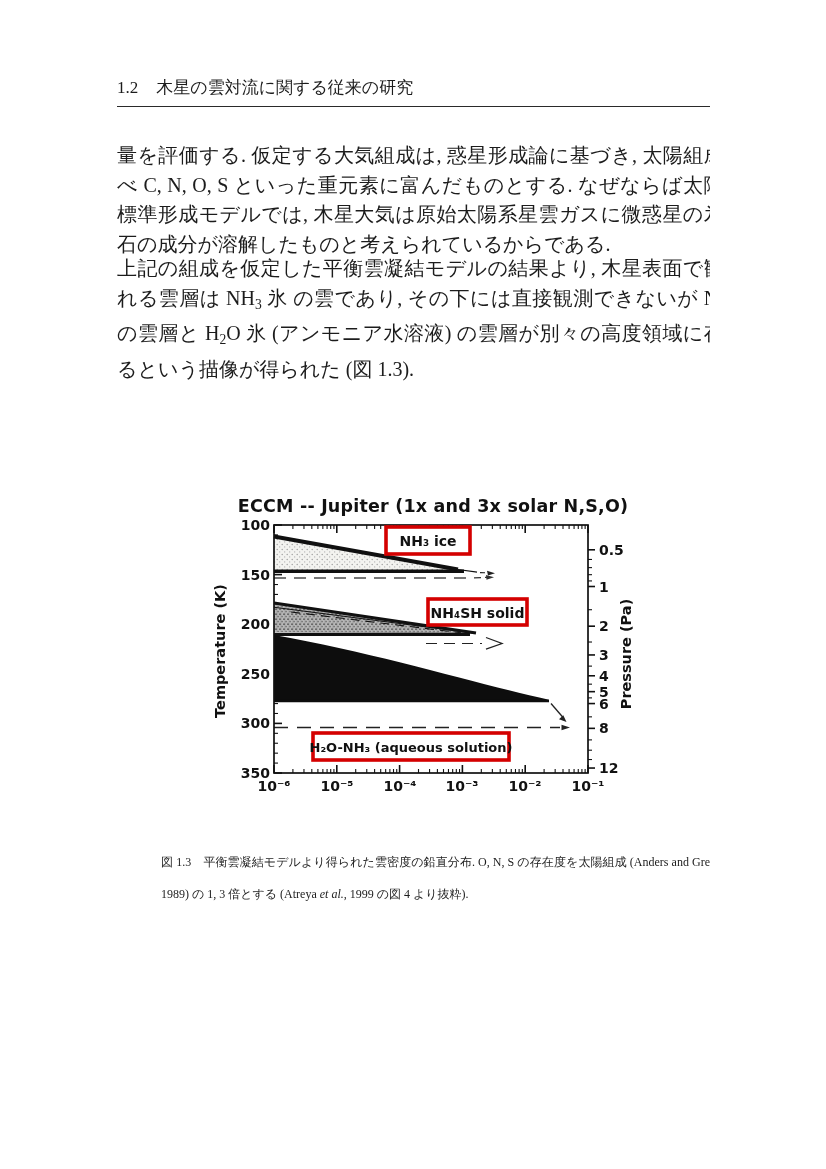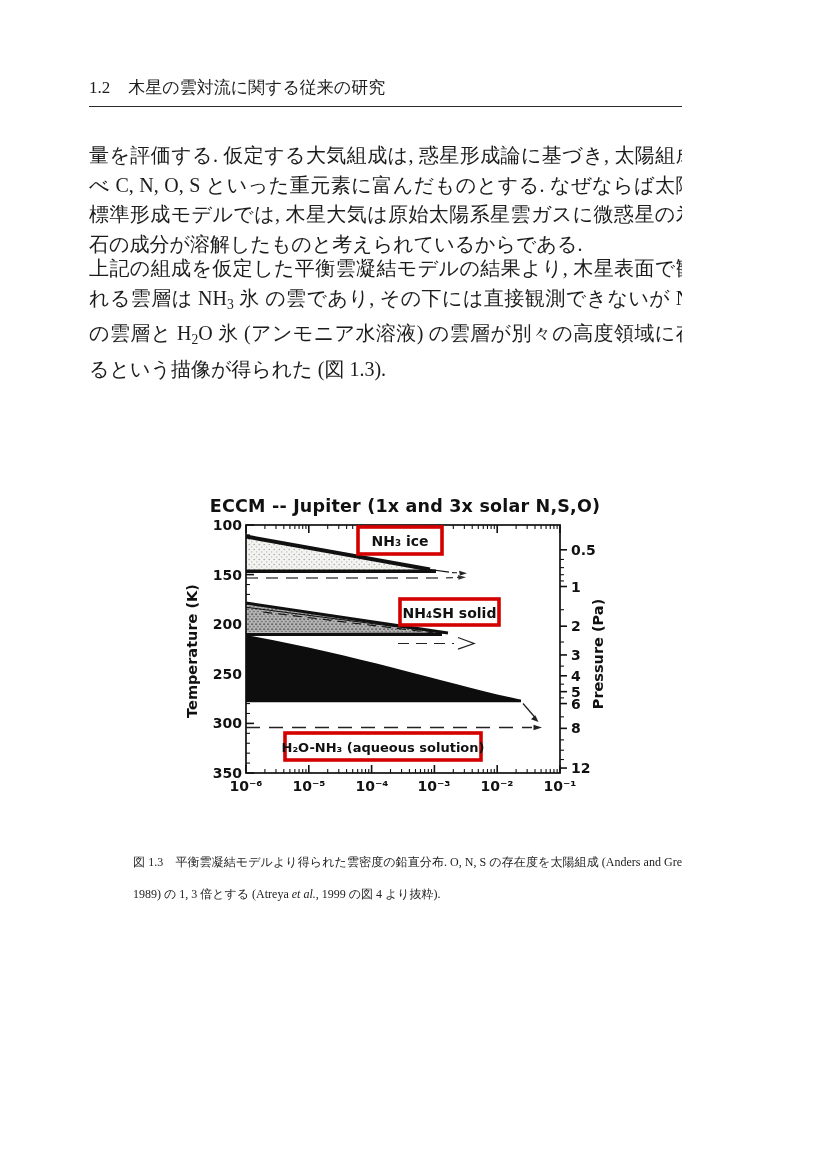--- a/index.html
+++ b/index.html
@@ -1,19 +1,19 @@
 <!DOCTYPE html>
 <html><head>
 <meta charset="utf-8">
 <style>
   html,body{margin:0;padding:0;background:#ffffff;}
   #page{
     position:relative; width:682px; height:1169px; background:#fff;
     font-family:"Liberation Serif","DejaVu Serif",serif;
-    color:#1c1c1c; overflow:hidden;
+    color:#1c1c1c; overflow:hidden;margin-left:28px;
   }
   
   .rhead{
     position:absolute; left:89px; top:76px; width:648px;
     border-bottom:1.6px solid #2a2a2a; padding-bottom:7px;
     font-size:17px; display:flex; justify-content:space-between; align-items:baseline;
   }
   .rhead .secno{margin-right:18px;}
   .rhead .pageno{font-weight:bold; font-size:16.5px;}
   

